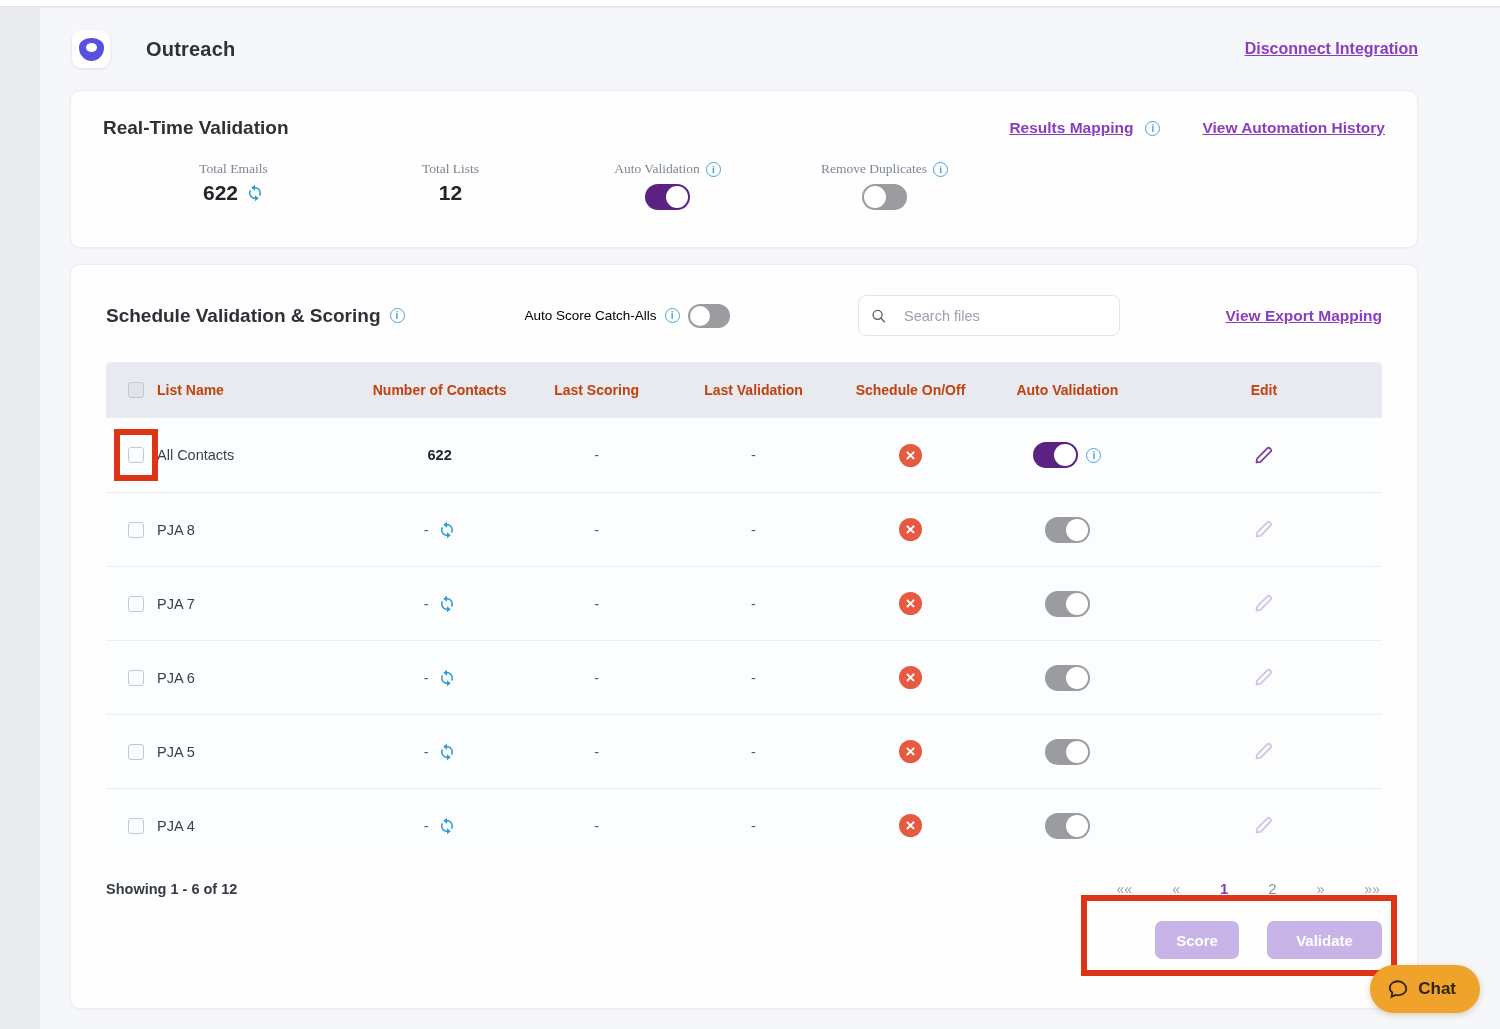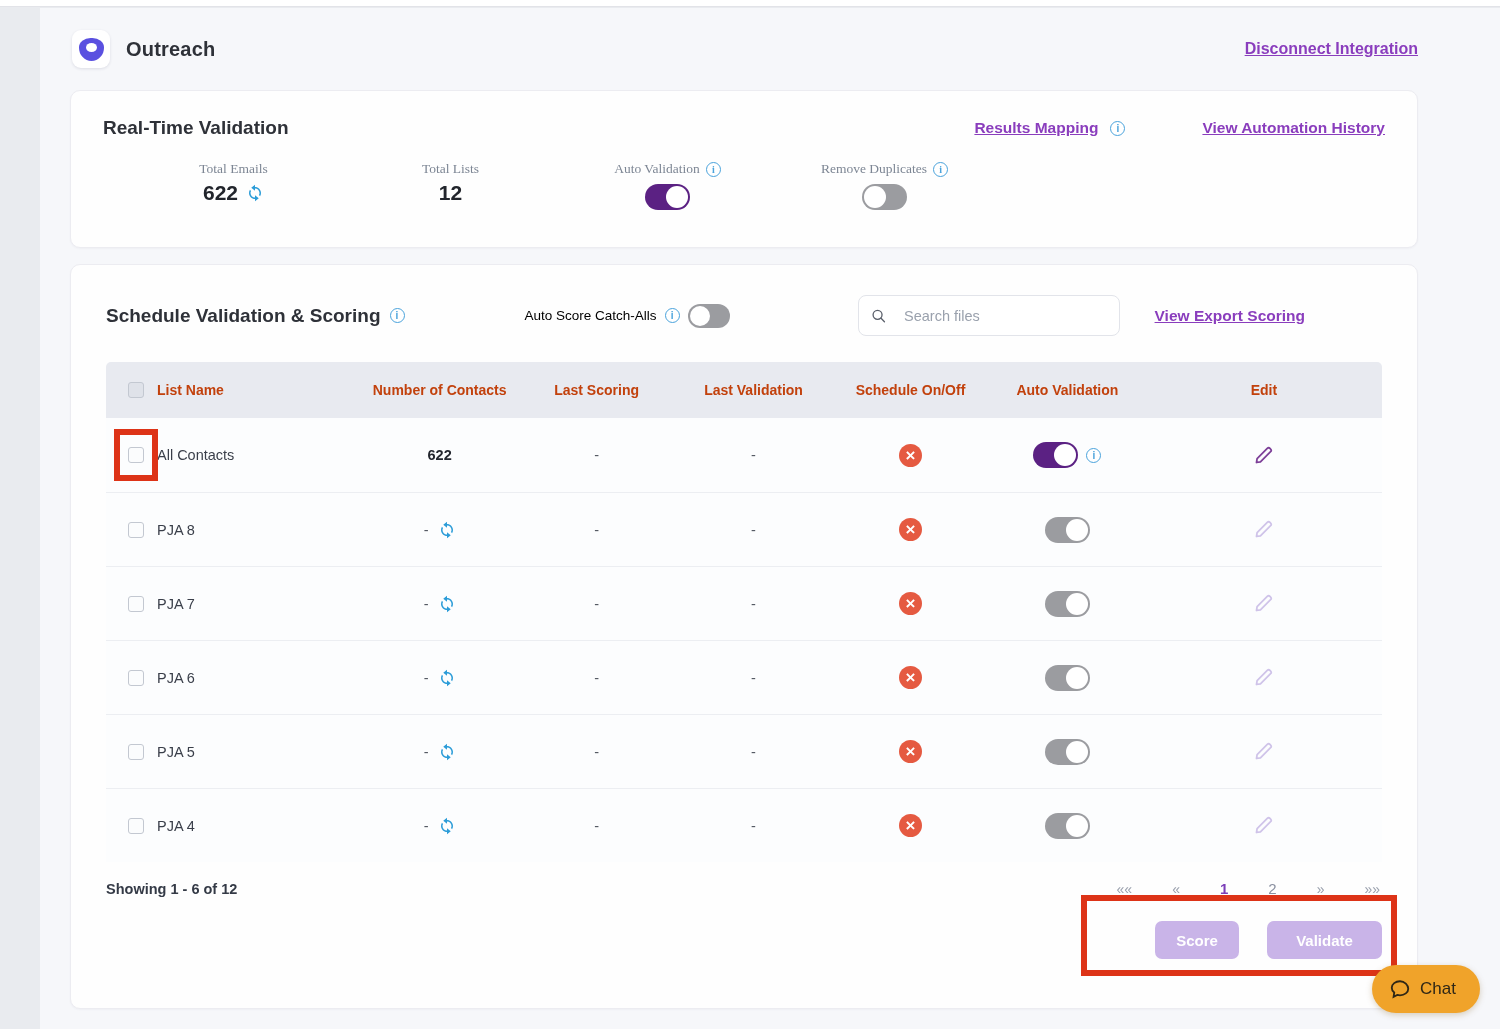--- a/index.html
+++ b/index.html
@@ -8,28 +8,28 @@
     font-family: "Liberation Sans", sans-serif;
     background:#e9ebef;
     position:relative;
     overflow:hidden;
     color:#33363f;
   }
   .top-strip { position:absolute; left:0; top:0; width:100%; height:7px; background:#ffffff; border-bottom:1px solid #e2e3e8; z-index:5; }
   .panel { position:absolute; left:40px; top:8px; right:0; bottom:0; background:#f6f7fa; }
 
   
-  .app-header { display:flex; align-items:center; height:82px; padding:0 82px 0 32px; }
+  .app-header { display:flex; align-items:center; height:82px; padding:0 82px 0 32px;gap:20px; }
   .logo-tile { width:38px; height:38px; background:#ffffff; border-radius:9px; box-shadow:0 1px 3px rgba(40,40,80,.12); display:flex; align-items:center; justify-content:center; }
   .logo-blob { width:25px; height:23px; background:#5a50e0; border-radius:46% 46% 50% 50% / 40% 40% 58% 58%; position:relative; }
   .logo-blob::after { content:""; position:absolute; left:7px; top:5px; width:11px; height:9px; background:#ffffff; border-radius:50%; }
   .app-title { font-size:20px; font-weight:bold; color:#2e3138; margin-left:16px; letter-spacing:.2px; }
   .header-spacer { flex:1; }
   .purple-link { color:#8a3dbd; font-weight:bold; text-decoration:underline; font-size:16px; cursor:pointer; }
-  .purple-link.small { font-size:15.5px;margin-left:35px; }
+  .purple-link.small { font-size:15.5px; }
 
   
   .card { background:#fefefe; border:1px solid #ececf1; border-radius:10px; margin-left:30px; width:1348px; box-shadow:0 1px 2px rgba(50,50,90,.04); }
   .card-rt { height:158px; padding:26px 32px 0 32px; }
   .card-sched { margin-top:16px; height:745px; padding:30px 35px 0 35px; position:relative; }
 
   .rt-head { display:flex; align-items:center; }
   .rt-title { font-size:19px; font-weight:bold; color:#2e3138; }
   .rt-links { margin-left:auto; display:flex; align-items:center; gap:12px; }
   .rt-links .gap { width:18px; }
@@ -99,21 +99,21 @@
   .actions-row { display:flex; align-items:center; justify-content:flex-end; margin-top:24px; }
   .btn { border:none; border-radius:7px; background:#c9b4e8; color:#ffffff; font-weight:bold; font-size:15px; height:38px; cursor:pointer; font-family:"Liberation Sans",sans-serif; }
   .btn-share { width:298px; }
   .btn-score { width:84px; margin-left:30px; }
   .btn-validate { width:115px; margin-left:28px; }
   .score-validate-wrap { position:relative; display:flex; align-items:center;padding-left:24px; }
   .hl-box2 { position:absolute; left:-20px; top:-26px; right:-15px; bottom:-17px; border:6px solid #dd3317; pointer-events:none; z-index:3; }
 
   
   .chat-btn { position:absolute; right:20px; bottom:16px; height:48px; background:#f0a32a; border-radius:26px; display:flex; align-items:center; gap:9px; padding:0 24px 0 17px; cursor:pointer; z-index:6; box-shadow:0 2px 6px rgba(120,80,0,.25); }
-  .chat-label { font-size:17px; font-weight:normal; color:#2f2716; }
+  .chat-label { font-size:17px; font-weight:bold; color:#2f2716; }
 </style>
 </head>
 <body>
 
 <div class="top-strip"></div>
 <div class="panel">
 
   <div class="app-header">
     <div class="logo-tile">
       <div class="logo-blob"></div>
@@ -187,21 +187,21 @@
             <span class="knob"></span>
           </span>
       </div>
       <div class="search-box">
         <svg width="18" height="18" viewBox="0 0 20 20">
             <circle cx="8.5" cy="8.5" r="5.8" fill="none" stroke="#5a5f6a" stroke-width="1.7"></circle>
             <line x1="13" y1="13" x2="17.4" y2="17.4" stroke="#5a5f6a" stroke-width="1.7" stroke-linecap="round"></line>
           </svg>
         <input type="text" placeholder="Search files" style="">
       </div>
-      <a class="purple-link small export-link">View Export Scoring</a>
+      <a class="purple-link small export-link">View Export Mapping</a>
     </div>
 
     <div class="table">
       <div class="thead">
         <div class="cell c-name">
           <span class="checkbox"></span>
           <span>List Name</span>
         </div>
         <div class="cell c-contacts">Number of Contacts</div>
         <div class="cell c-score">Last Scoring</div>

